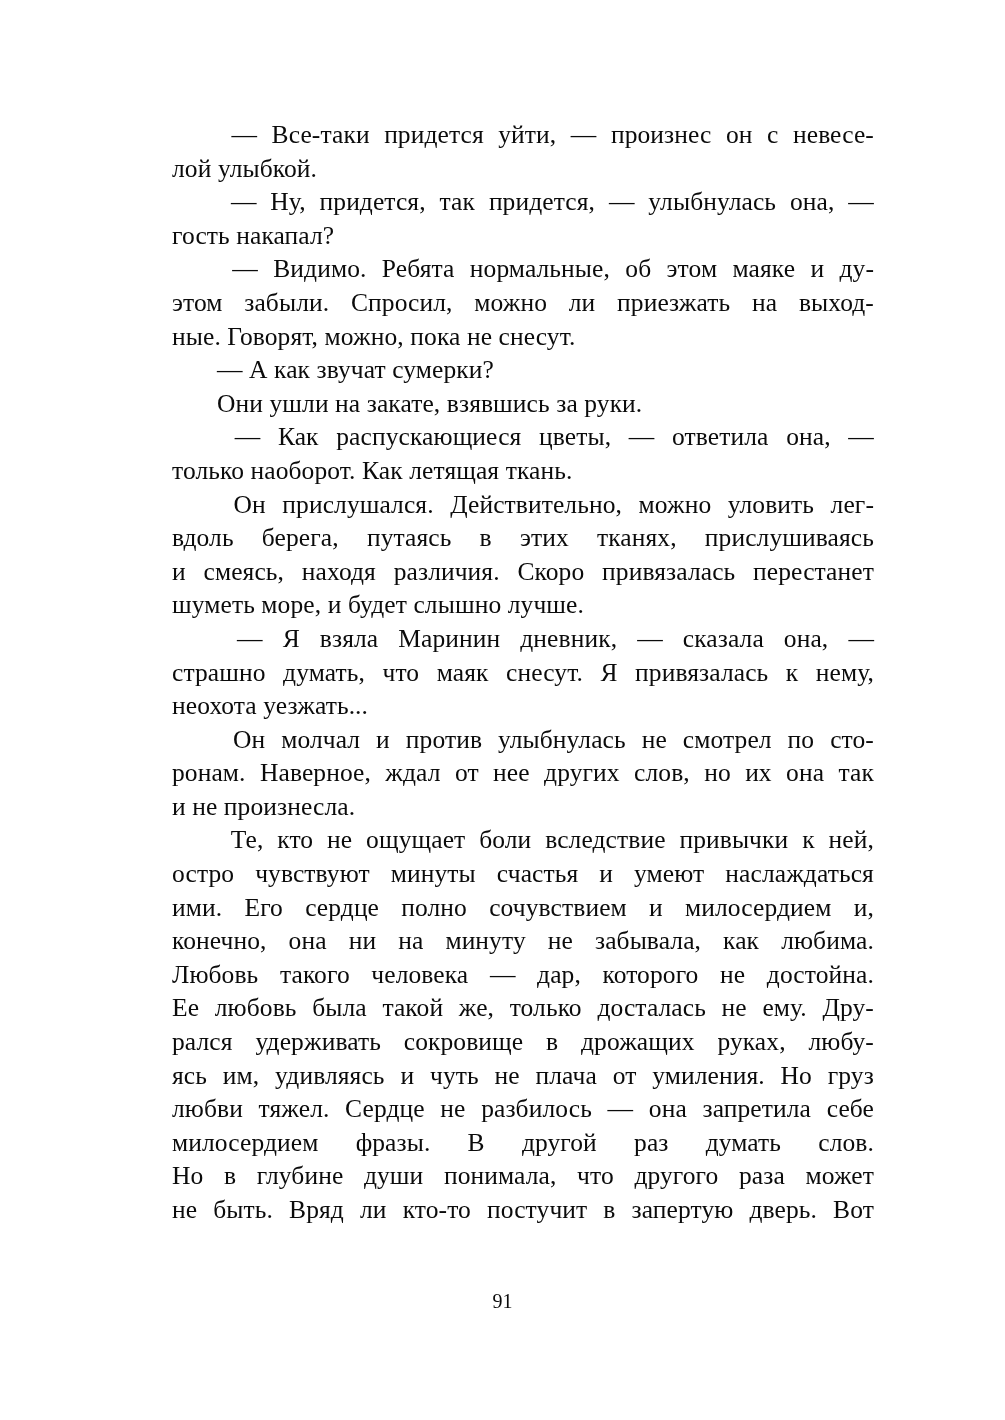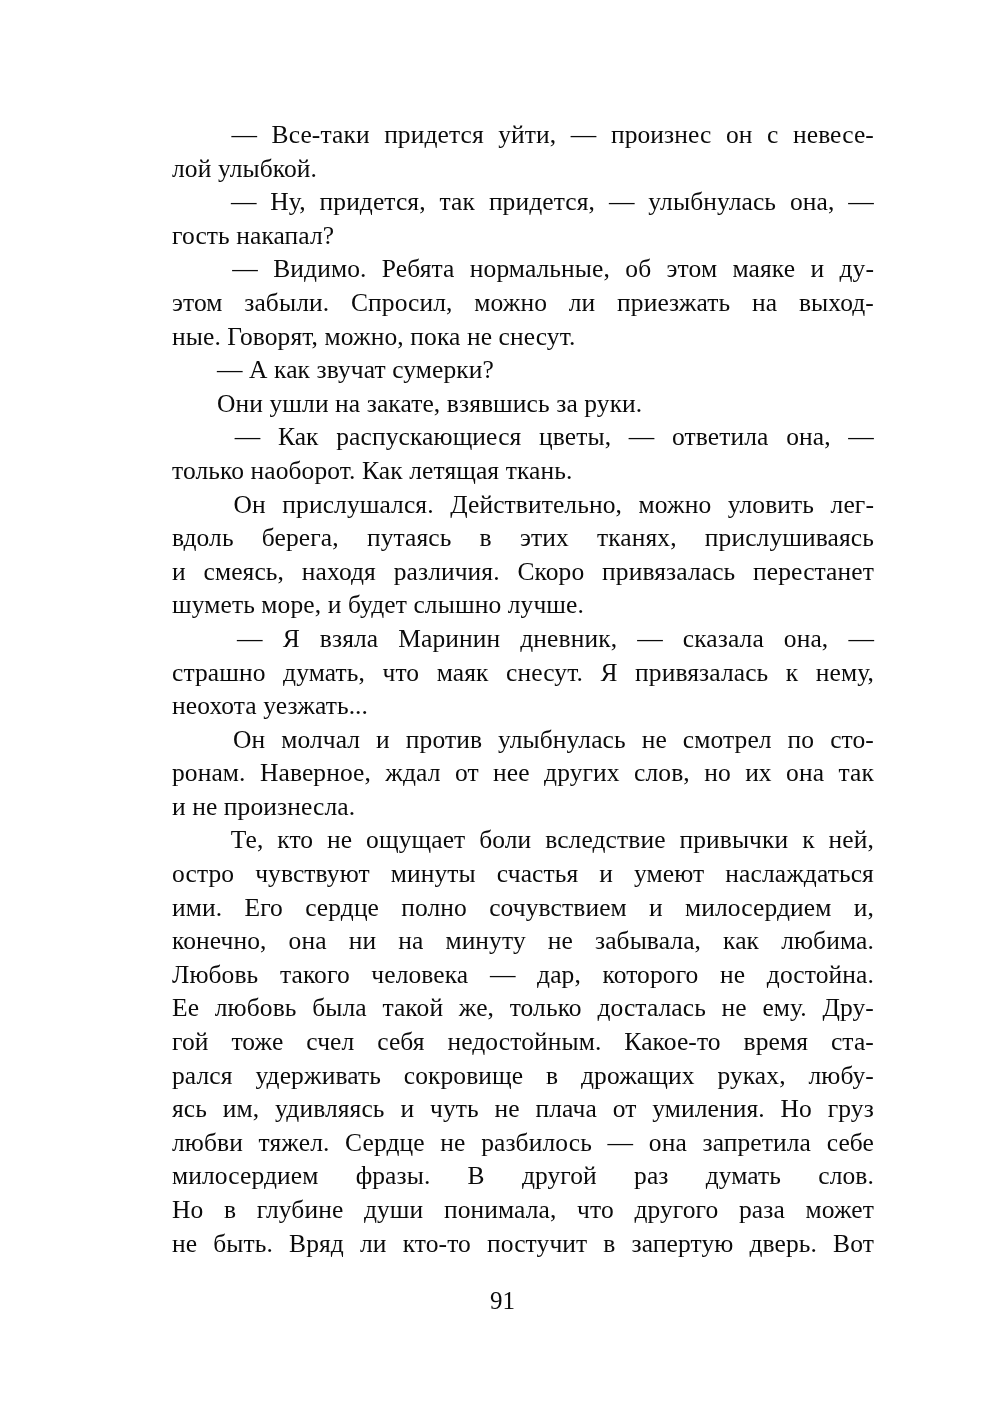--- a/index.html
+++ b/index.html
@@ -66,21 +66,21 @@
     display: inline-block;
     width: 45px;
   }
 
   #folio {
     position: absolute;
     left: 0;
     top: 1286px;
     width: 1005px;
     text-align: center;
-    font-size: 25px;
+    font-size: 20px;
     line-height: 30px;
     color: #0b0b0b;
   }
 </style>
 </head>
 <body>
 
 <div id="page">
 
   <div id="textblock">
@@ -123,21 +123,20 @@
         <div class="ln just"><span class="w">ронам.</span><span class="w">Наверное,</span><span class="w">ждал</span><span class="w">от</span><span class="w">нее</span><span class="w">других</span><span class="w">слов,</span><span class="w">но</span><span class="w">их</span><span class="w">она</span><span class="w">так</span></div>
         <div class="ln flush"><span>и не произнесла.</span></div>
       </div>
       <div class="para">
         <div class="ln just"><span class="indent"></span><span class="w">Те,</span><span class="w">кто</span><span class="w">не</span><span class="w">ощущает</span><span class="w">боли</span><span class="w">вследствие</span><span class="w">привычки</span><span class="w">к</span><span class="w">ней,</span></div>
         <div class="ln just"><span class="w">остро</span><span class="w">чувствуют</span><span class="w">минуты</span><span class="w">счастья</span><span class="w">и</span><span class="w">умеют</span><span class="w">наслаждаться</span></div>
         <div class="ln just"><span class="w">ими.</span><span class="w">Его</span><span class="w">сердце</span><span class="w">полно</span><span class="w">сочувствием</span><span class="w">и</span><span class="w">милосердием</span><span class="w">и,</span></div>
         <div class="ln just"><span class="w">конечно,</span><span class="w">она</span><span class="w">ни</span><span class="w">на</span><span class="w">минуту</span><span class="w">не</span><span class="w">забывала,</span><span class="w">как</span><span class="w">любима.</span></div>
         <div class="ln just"><span class="w">Любовь</span><span class="w">такого</span><span class="w">человека</span><span class="w">—</span><span class="w">дар,</span><span class="w">которого</span><span class="w">не</span><span class="w">достойна.</span></div>
         <div class="ln just"><span class="w">Ее</span><span class="w">любовь</span><span class="w">была</span><span class="w">такой</span><span class="w">же,</span><span class="w">только</span><span class="w">досталась</span><span class="w">не</span><span class="w">ему.</span><span class="w">Дру-</span></div>
-        <div class="ln just"><span class="w">гой</span><span class="w">тоже</span><span class="w">счел</span><span class="w">себя</span><span class="w">недостойным.</span><span class="w">Какое-то</span><span class="w">время</span><span class="w">ста-</span></div>
         <div class="ln just"><span class="w">рался</span><span class="w">удерживать</span><span class="w">сокровище</span><span class="w">в</span><span class="w">дрожащих</span><span class="w">руках,</span><span class="w">любу-</span></div>
         <div class="ln just"><span class="w">ясь</span><span class="w">им,</span><span class="w">удивляясь</span><span class="w">и</span><span class="w">чуть</span><span class="w">не</span><span class="w">плача</span><span class="w">от</span><span class="w">умиления.</span><span class="w">Но</span><span class="w">груз</span></div>
         <div class="ln just"><span class="w">любви</span><span class="w">тяжел.</span><span class="w">Сердце</span><span class="w">не</span><span class="w">разбилось</span><span class="w">—</span><span class="w">она</span><span class="w">запретила</span><span class="w">себе</span></div>
         <div class="ln just"><span class="w">милосердием</span><span class="w">фразы.</span><span class="w">В</span><span class="w">другой</span><span class="w">раз</span><span class="w">думать</span><span class="w">слов.</span></div>
         <div class="ln just"><span class="w">Но</span><span class="w">в</span><span class="w">глубине</span><span class="w">души</span><span class="w">понимала,</span><span class="w">что</span><span class="w">другого</span><span class="w">раза</span><span class="w">может</span></div>
         <div class="ln just"><span class="w">не</span><span class="w">быть.</span><span class="w">Вряд</span><span class="w">ли</span><span class="w">кто-то</span><span class="w">постучит</span><span class="w">в</span><span class="w">запертую</span><span class="w">дверь.</span><span class="w">Вот</span></div>
       </div>
     </div>
 
   <div id="folio">91</div>

